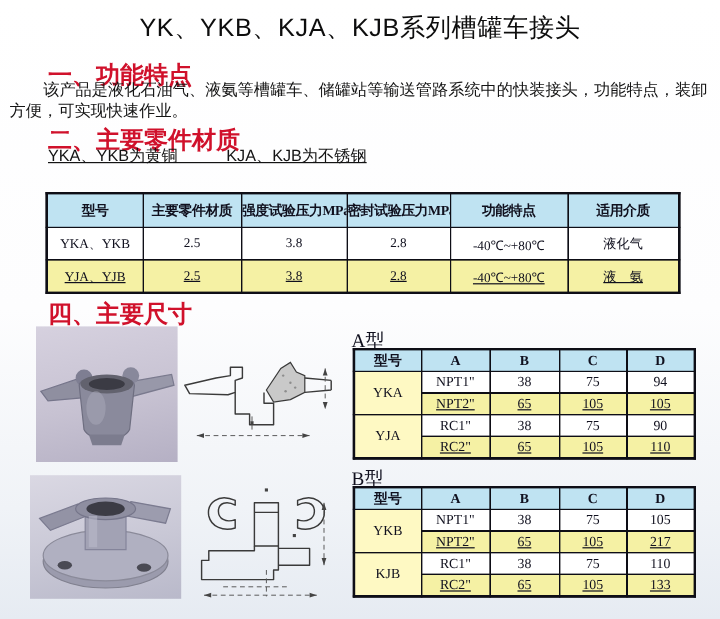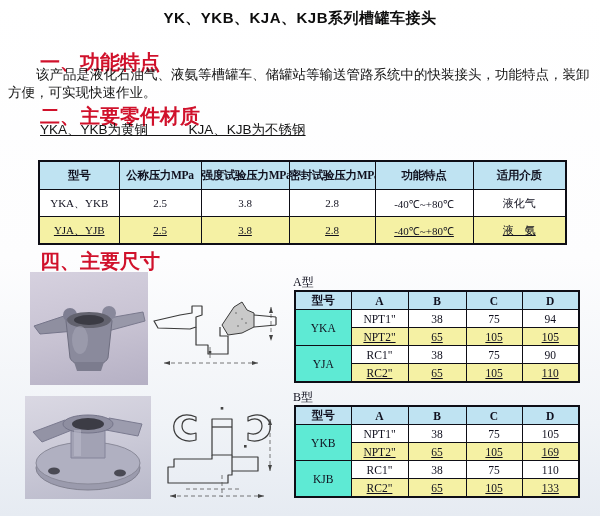--- a/index.html
+++ b/index.html
@@ -3,44 +3,44 @@
 <meta charset="utf-8">
 <style>
   html,body{margin:0;padding:0;}
   .page{
     position:relative;width:600px;height:516px;overflow:hidden;
     background:linear-gradient(180deg,#ffffff 0%,#fdfdfe 50%,#f0f3f7 82%,#e6ebf2 100%);
     font-family:"Liberation Sans",sans-serif;color:#141414;
   }
   .title{
     position:absolute;top:9px;left:0;width:100%;margin:0;text-align:center;
-    font-size:15px;font-weight:bold;letter-spacing:.5px;color:#0d0d0d;
+    font-size:21px;font-weight:normal;letter-spacing:.5px;color:#0d0d0d;
   }
   .red-h{position:absolute;left:40px;margin:0;font-size:20px;font-weight:bold;color:#d0112b;}
   #sec1{top:49px;} #sec2{top:103px;} #sec3{top:138px;margin-top:42px;} #sec4{top:248px;}
   .body-text{
     position:absolute;top:66px;left:8px;width:586px;margin:0;
     font-size:13.5px;line-height:18px;text-indent:28px;color:#141414;
   }
   .materials-text{position:absolute;top:121px;left:40px;margin:0;font-size:13.5px;text-decoration:underline;}
   table{border-collapse:collapse;position:absolute;table-layout:fixed;background:#0e0e16;}
   .tbl{border:2px solid #0e0e16;}
   th,td{border:1px solid #0e0e16;text-align:center;vertical-align:middle;
         padding:0;overflow:hidden;white-space:nowrap;background:#ffffff;}
   .perf{top:160px;left:38px;width:527px;font-family:"Liberation Serif",serif;}
   .perf th{height:27px;background:#bfe3f2;font-size:11.5px;font-weight:bold;letter-spacing:-0.3px;color:#10101e;}
   .perf td{height:26px;font-size:11px;color:#10101e;}
   tr.yellow td{background:#f5f1a4;text-decoration:underline;}
-  td.span-model{background:#5eead4;}
+  td.span-model{background:#fef9c3;}
   .dim{width:284px;font-family:"Liberation Serif",serif;}
   .dim th{height:17px;background:#bfe3f2;font-size:11.5px;font-weight:bold;color:#10101e;}
   .dim td{height:17px;font-size:11.5px;color:#10101e;}
   #tableA{top:290px;left:294px;}
   #tableB{top:405px;left:294px;}
-  .dim-label{position:absolute;left:293px;margin:0;font-size:12px;
+  .dim-label{position:absolute;left:293px;margin:0;font-size:16px;
              font-family:"Liberation Serif",serif;color:#10101e;}
   #labelA{top:274px;} #labelB{top:389px;}
   .photo{position:absolute;background:linear-gradient(168deg,#d6d1df 0%,#c7c2d2 55%,#b5b0c4 100%);}
   #photo1{left:30px;top:272px;width:118px;height:113px;}
   #photo2{left:25px;top:396px;width:126px;height:103px;
           background:linear-gradient(168deg,#dad8e3 0%,#c9c8d6 55%,#b9b9ca 100%);}
   .drawing{position:absolute;}
   #drawing1{left:150px;top:281px;width:130px;height:90px;}
   #drawing2{left:158px;top:397px;width:128px;height:106px;}
 </style>
@@ -64,21 +64,21 @@
       <col style="width:80px">
         <col style="width:82px">
         <col style="width:88px">
       <col style="width:86px">
         <col style="width:98px">
         <col style="width:93px">
     </colgroup>
     <thead>
       <tr>
         <th>型号</th>
-        <th>公称压力MPa</th>
+        <th>主要零件材质</th>
         <th>强度试验压力MPa</th>
         <th>密封试验压力MPa</th>
         <th>功能特点</th>
         <th>适用介质</th>
       </tr>
     </thead>
     <tbody>
       <tr>
         <td>YKA、YKB</td>
         <td>2.5</td>
@@ -254,21 +254,21 @@
         <td rowspan="2" class="span-model">YKB</td>
         <td>NPT1"</td>
         <td>38</td>
         <td>75</td>
         <td>105</td>
       </tr>
       <tr class="yellow">
         <td>NPT2"</td>
         <td>65</td>
         <td>105</td>
-        <td>169</td>
+        <td>217</td>
       </tr>
       <tr>
         <td rowspan="2" class="span-model">KJB</td>
         <td>RC1"</td>
         <td>38</td>
         <td>75</td>
         <td>110</td>
       </tr>
       <tr class="yellow">
         <td>RC2"</td>

